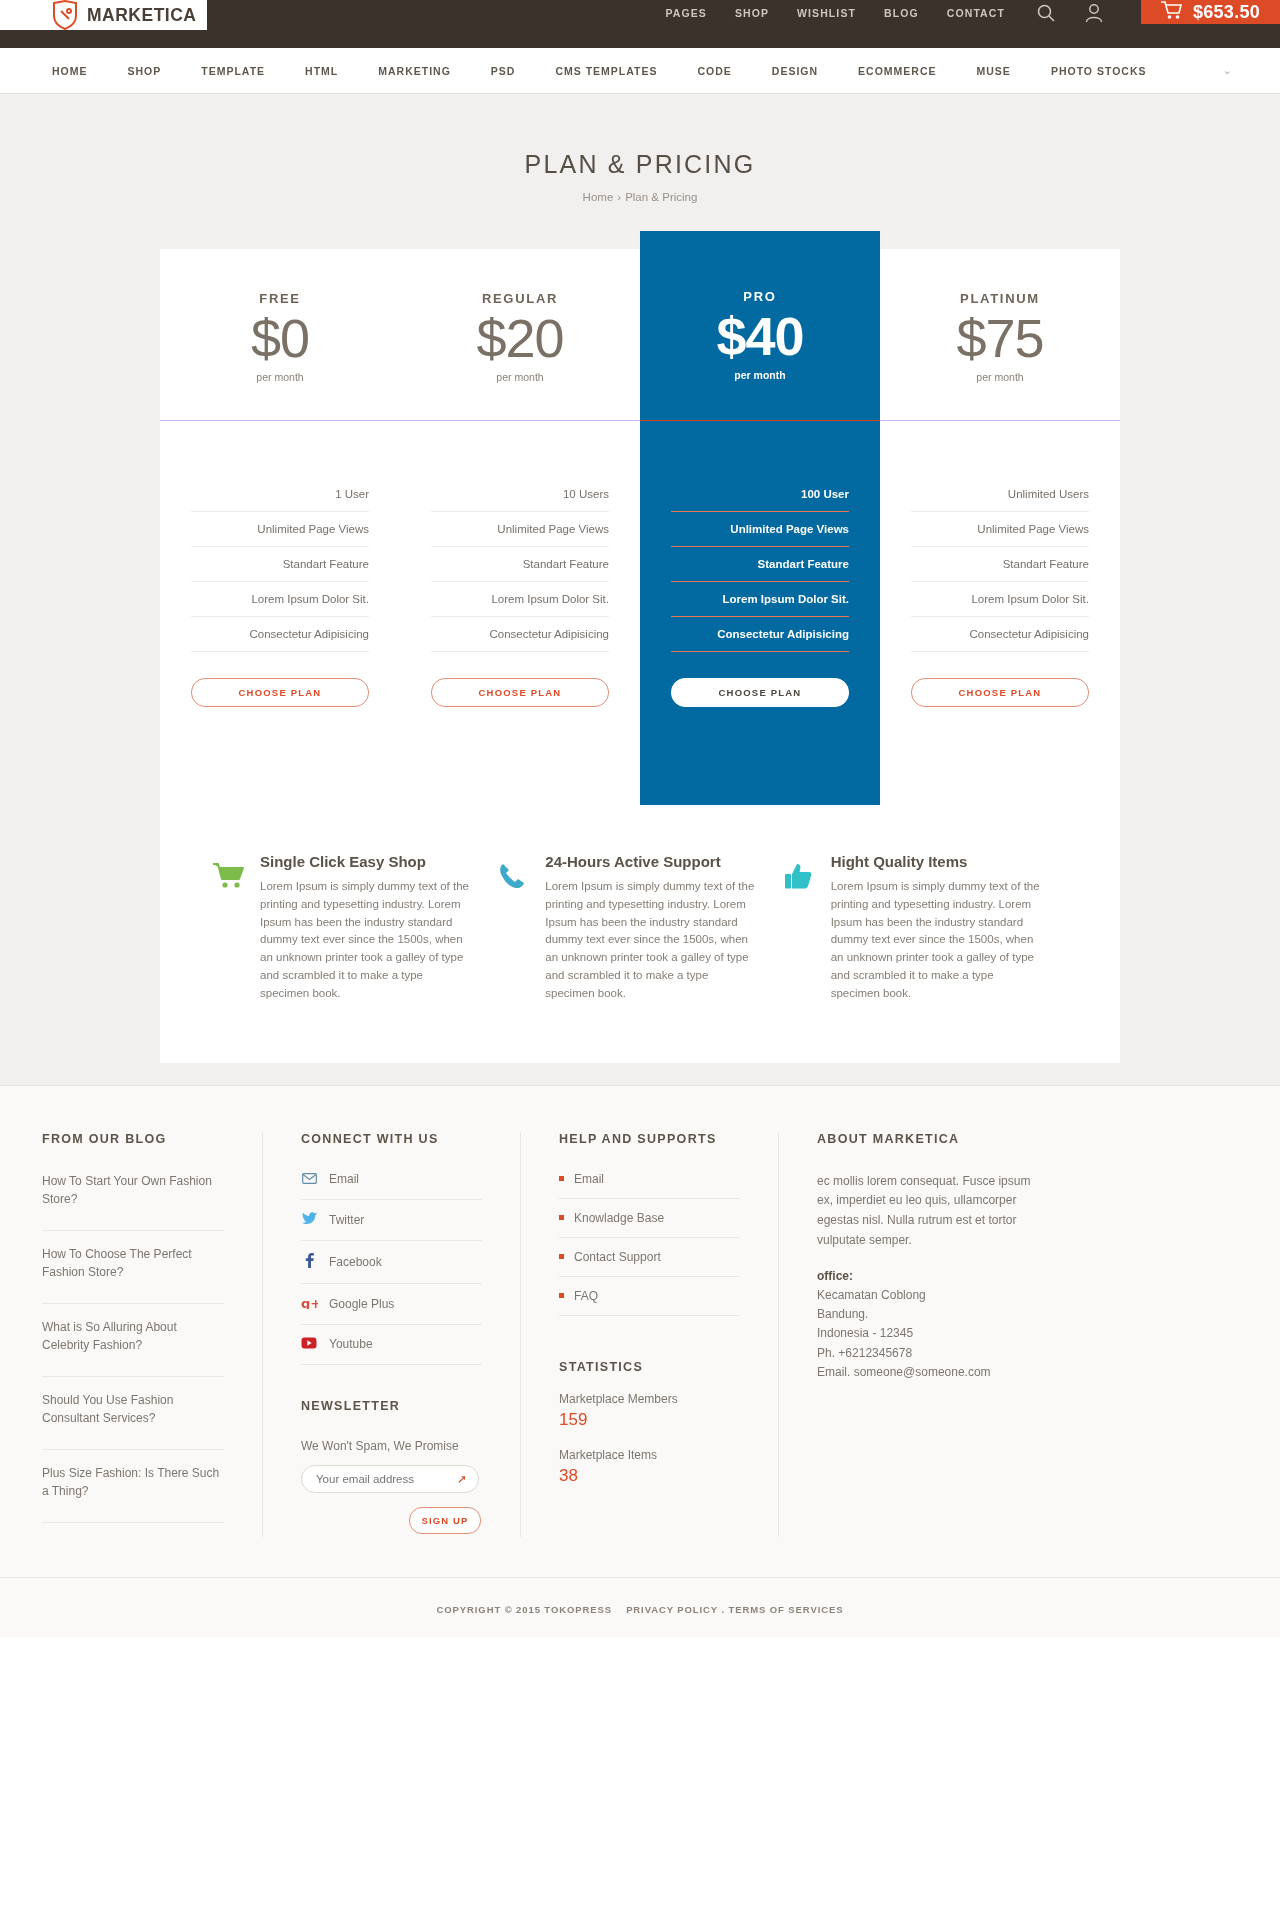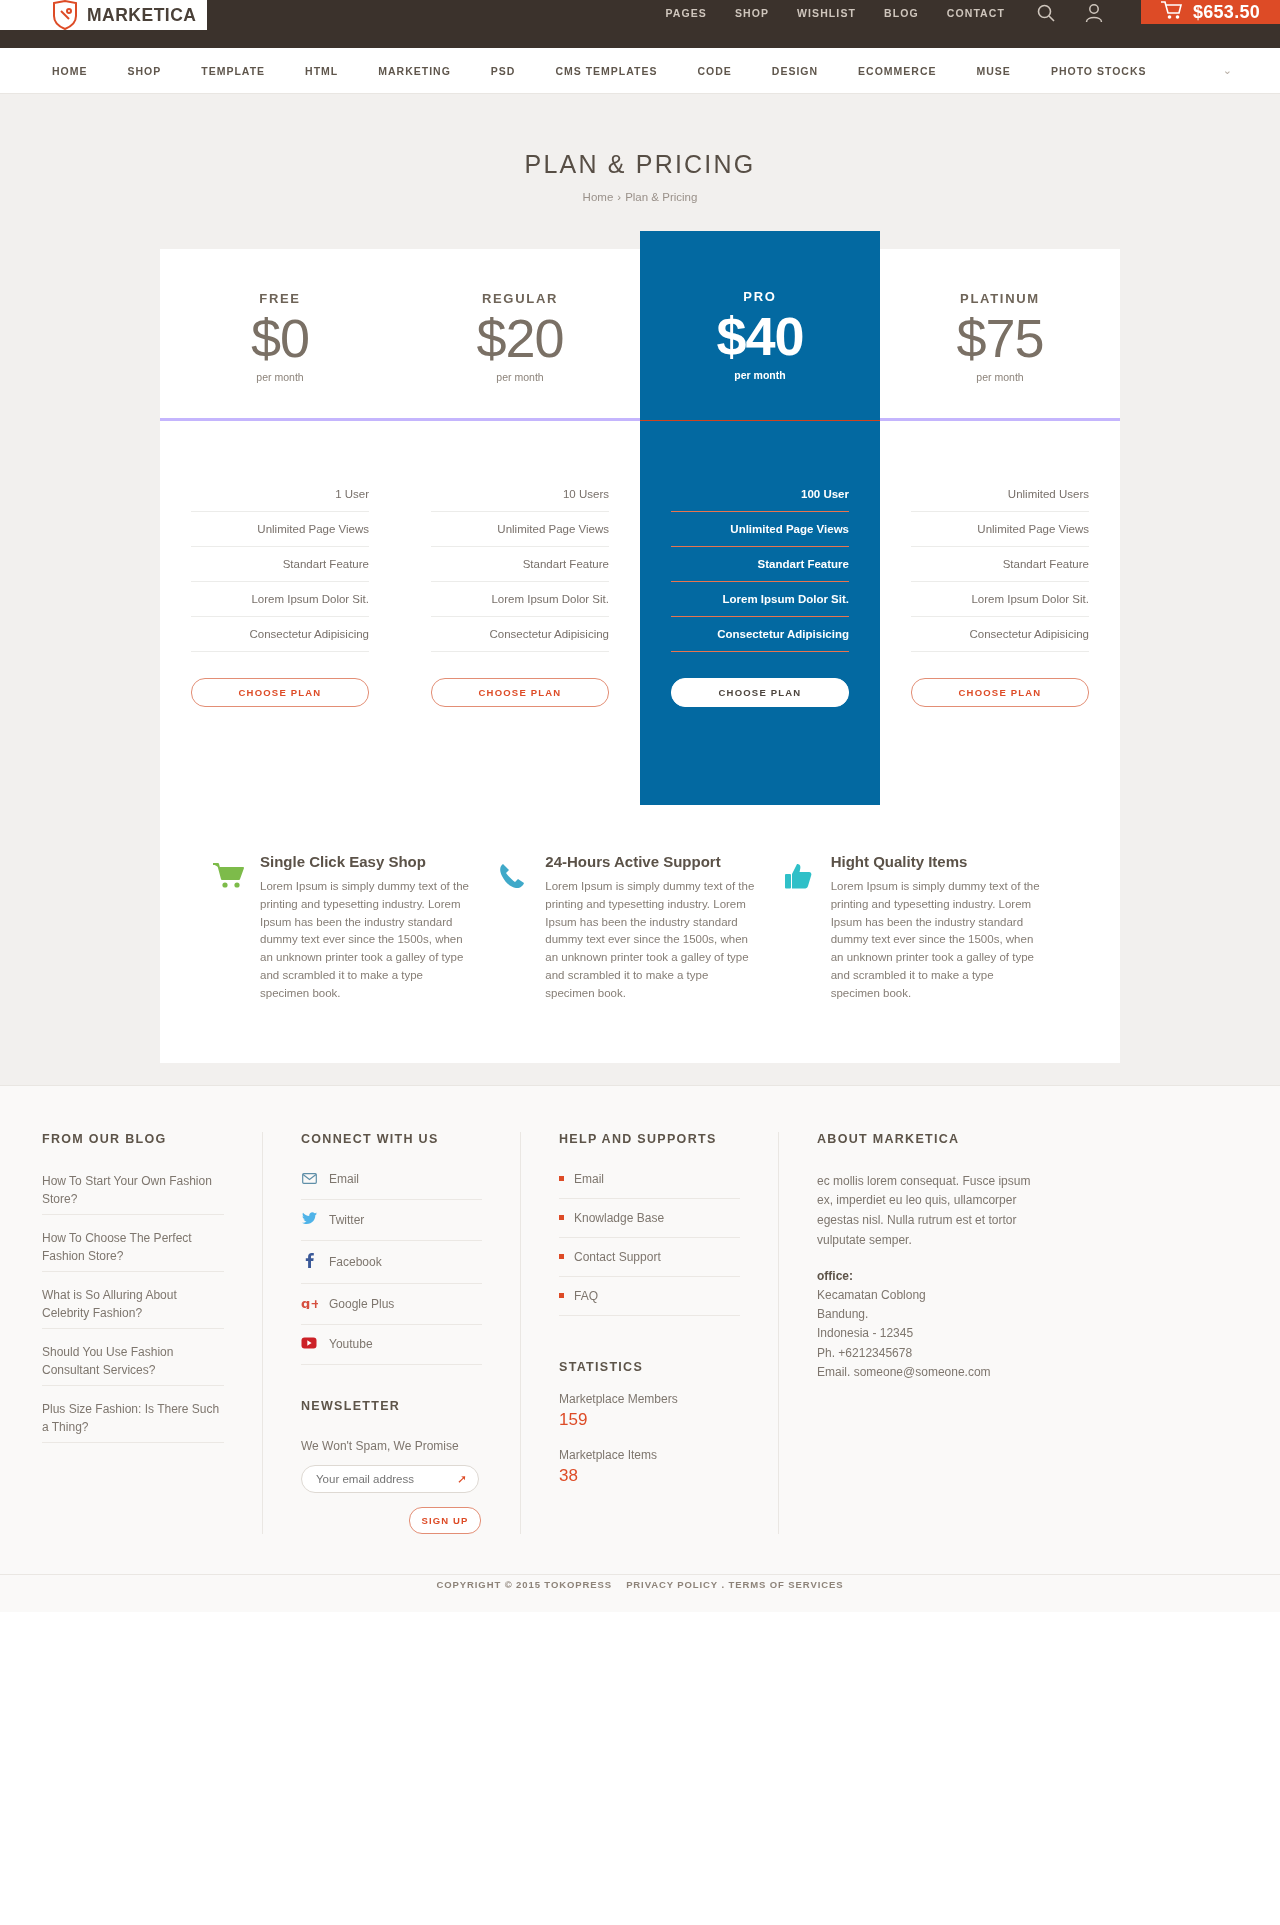--- a/index.html
+++ b/index.html
@@ -119,21 +119,21 @@
   
   .pricing { display: flex; }
   .plan {
     width: 240px;
     position: relative;
   }
   .plan .head {
     height: 172px;
     padding-top: 42px;
     text-align: center;
-    border-bottom: 3px solid #c4b5fd;
+    border-bottom: 1px solid #c4b5fd;
   }
   .plan.featured .head { border-bottom: 1px solid #cf441f; }
   .plan-name {
     font-size: 13px;
     letter-spacing: 1.7px;
     font-weight: bold;
     color: #6e6458;
     margin-bottom: 4px;
   }
   .plan-price {
@@ -216,21 +216,21 @@
     font-size: 12.5px;
     letter-spacing: 1.3px;
     font-weight: bold;
     color: #5d5449;
     margin-bottom: 26px;
   }
   .blog-item {
     font-size: 12px;
     color: #7e766e;
     line-height: 1.5;
-    padding-bottom: 6px;
+    padding-bottom: 22px;
     margin-bottom: 14px;
     border-bottom: 1px solid #ebe8e4;
   }
   .social-item {
     display: flex;
     align-items: center;
     gap: 12px;
     font-size: 12px;
     color: #7e766e;
     padding-bottom: 12px;
@@ -285,21 +285,21 @@
     cursor: pointer;
   }
   .stat-h { margin-top: 44px; margin-bottom: 18px; }
   .stat-label { font-size: 12px; color: #7e766e; margin-bottom: 4px; }
   .stat-value { font-size: 17px; color: #dd4b26; margin-bottom: 18px; }
 
   .copyright {
     background: #faf9f8;
     border-top: 1px solid #eae7e3;
     text-align: center;
-    padding: 4px 0 22px 0;
+    padding: 26px 0 22px 0;
     font-size: 9.5px;
     letter-spacing: 0.9px;
     color: #8d8379;
     font-weight: bold;
   }
   .copyright a { color: #8d8379; text-decoration: none; }
 </style>
 </head>
 <body>
 

